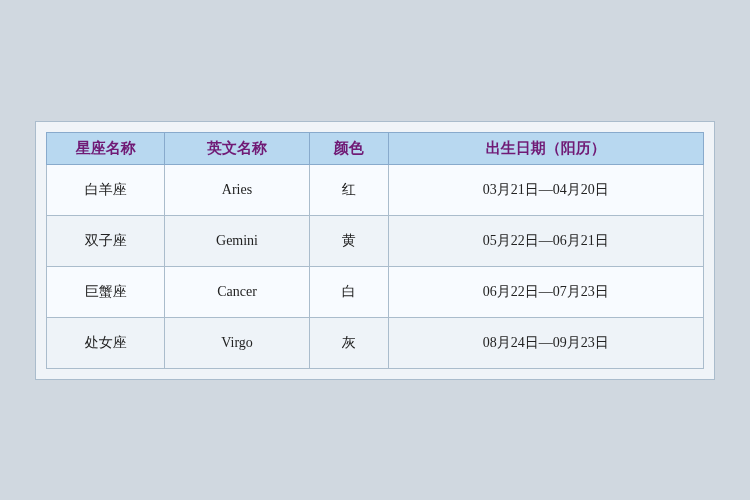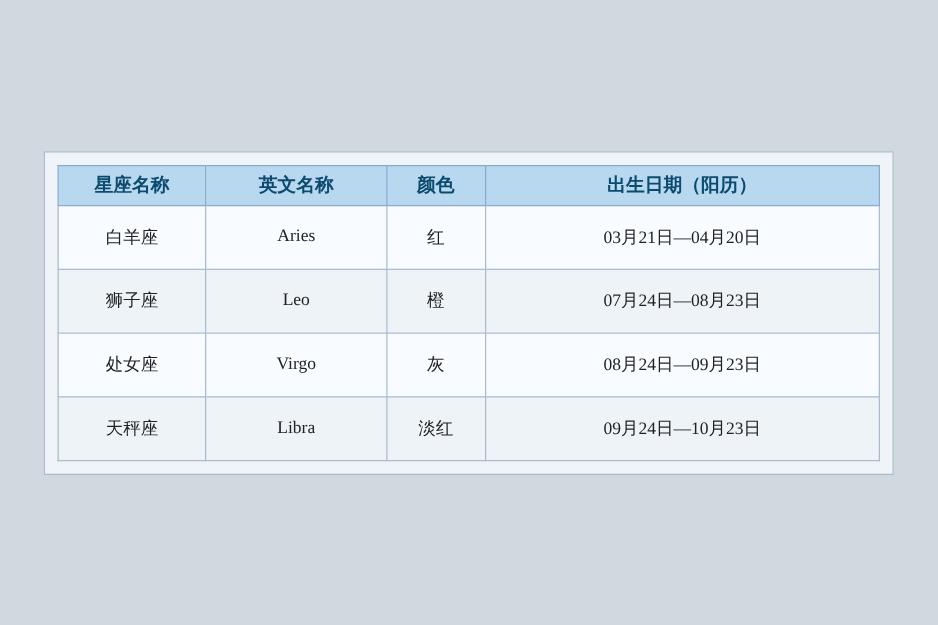--- a/index.html
+++ b/index.html
@@ -30,21 +30,21 @@
       border-collapse: collapse;
     }
 
     th {
       background-color: #b8d8f0;
       border: 1px solid #88aacc;
       padding: 6px 10px;
       text-align: center;
       font-size: 15px;
       font-weight: bold;
-      color: #0c4a6e;
+      color: #701a75;
     }
 
     td {
       border: 1px solid #aabccc;
       padding: 16px 10px;
       text-align: center;
       font-size: 14px;
       color: #222222;
       background-color: #f8fbff;
     }
@@ -72,32 +72,32 @@
       </tr>
     </thead>
     <tbody id="table-body">
     <tr>
           <td>白羊座</td>
           <td>Aries</td>
           <td>红</td>
           <td>03月21日—04月20日</td>
         </tr>
         <tr>
-          <td>狮子座</td>
-          <td>Leo</td>
-          <td>橙</td>
-          <td>07月24日—08月23日</td>
+          <td>双子座</td>
+          <td>Gemini</td>
+          <td>黄</td>
+          <td>05月22日—06月21日</td>
+        </tr>
+        <tr>
+          <td>巨蟹座</td>
+          <td>Cancer</td>
+          <td>白</td>
+          <td>06月22日—07月23日</td>
         </tr>
         <tr>
           <td>处女座</td>
           <td>Virgo</td>
           <td>灰</td>
           <td>08月24日—09月23日</td>
         </tr>
-        <tr>
-          <td>天秤座</td>
-          <td>Libra</td>
-          <td>淡红</td>
-          <td>09月24日—10月23日</td>
-        </tr>
       </tbody>
   </table>
 </div>
 
 </body></html>

